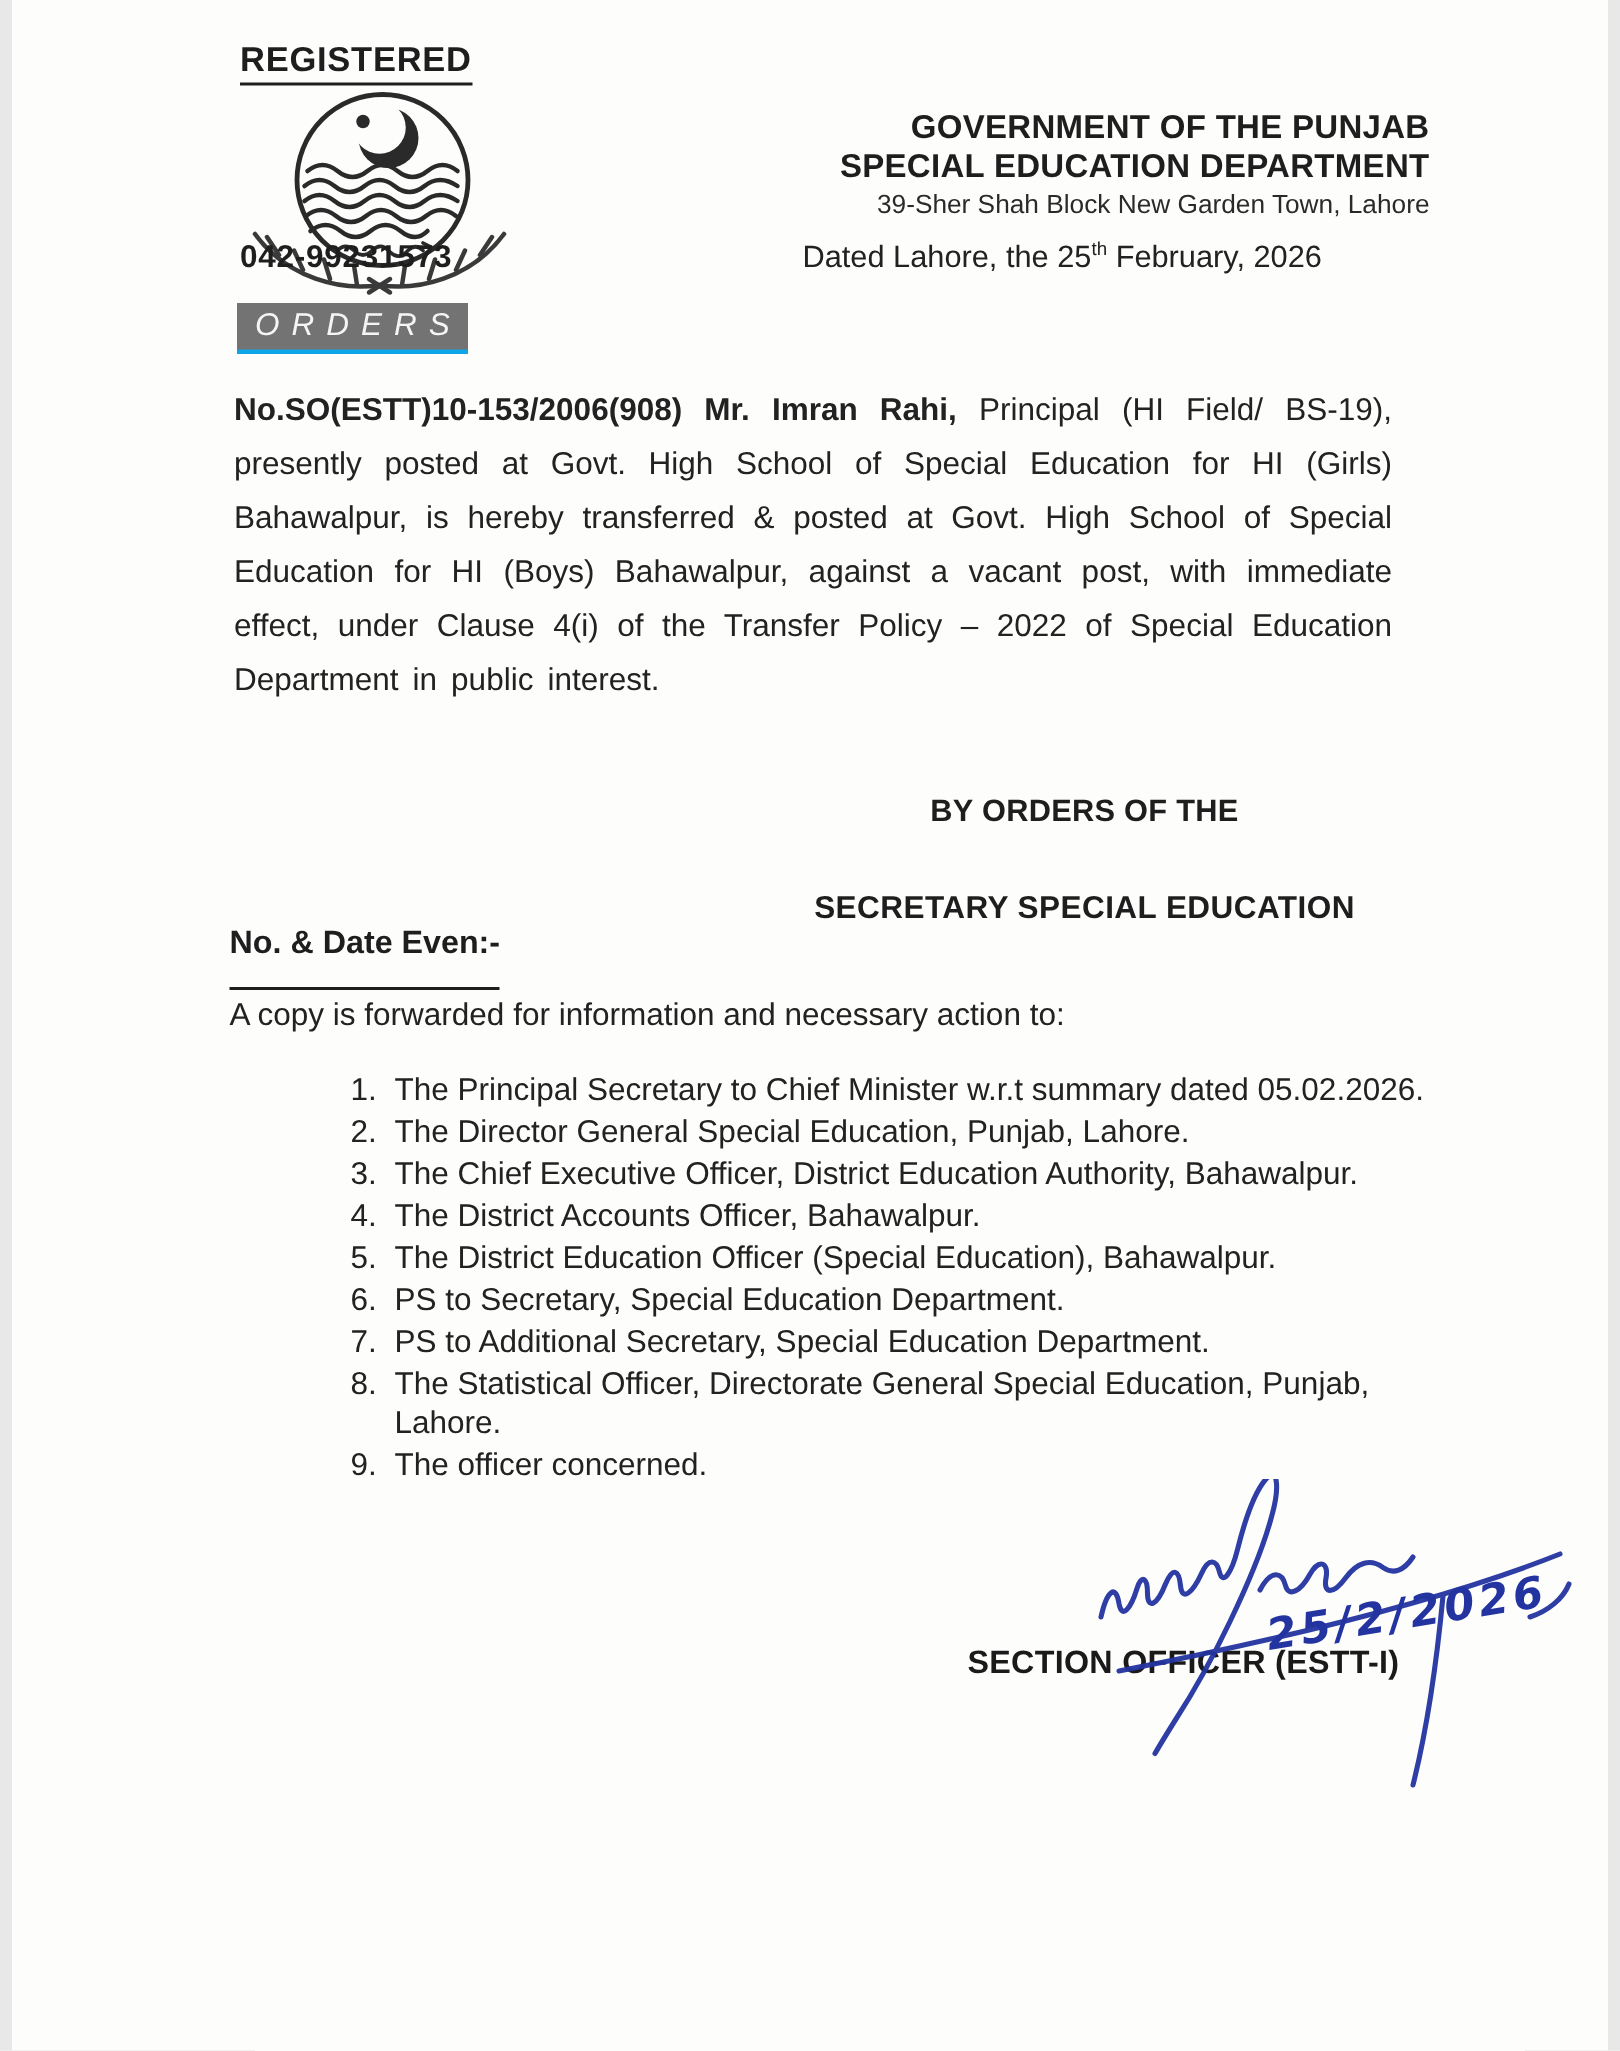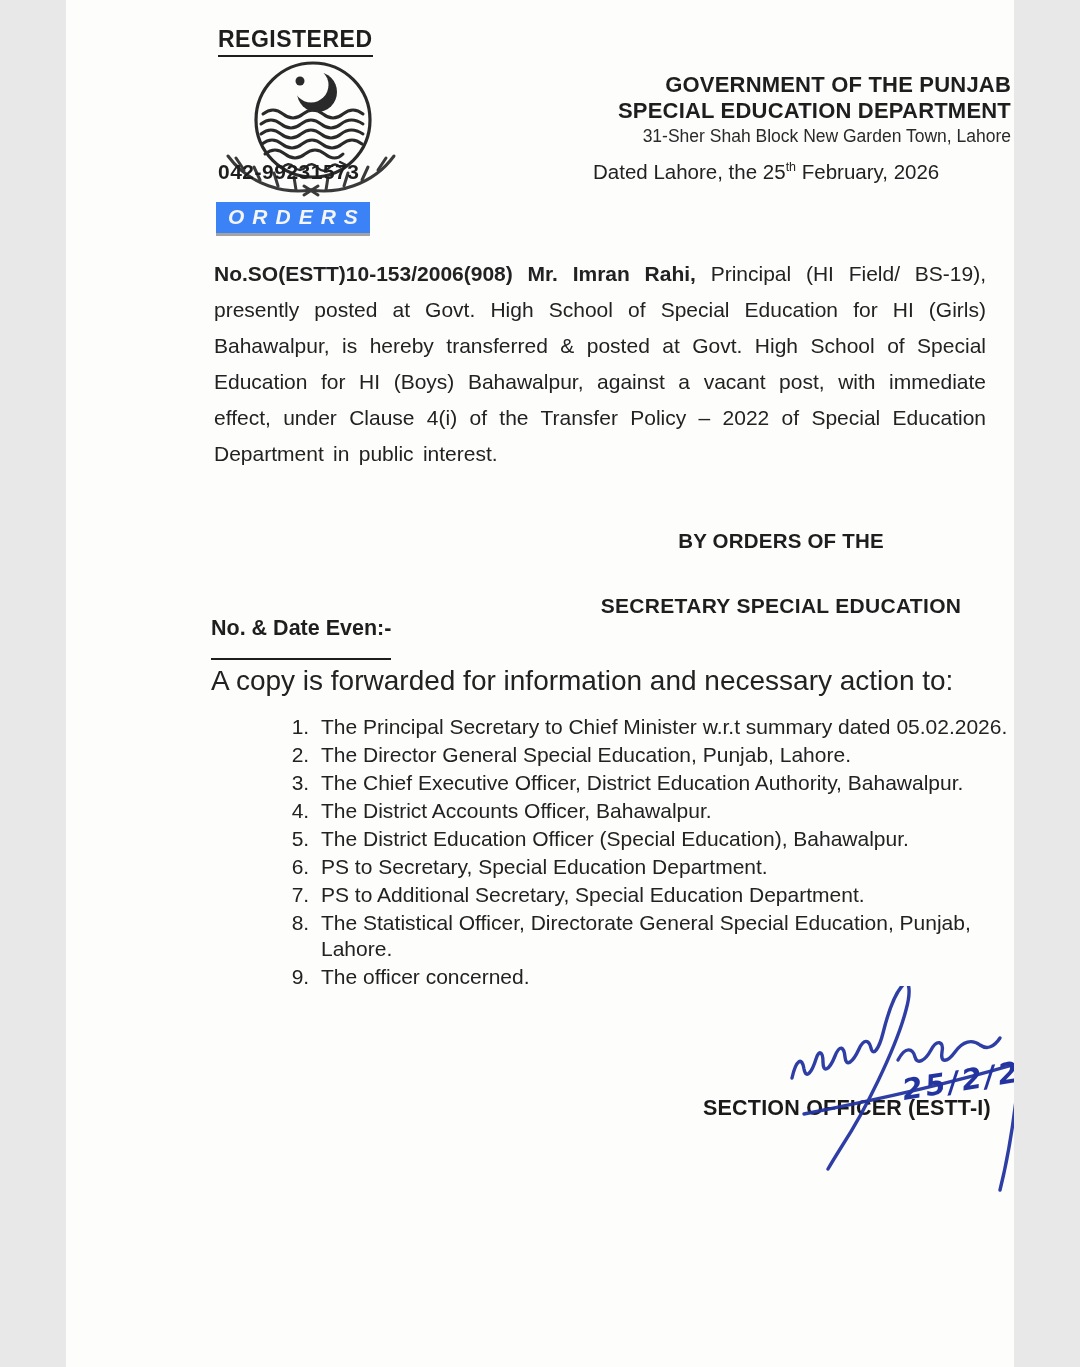--- a/index.html
+++ b/index.html
@@ -1,40 +1,40 @@
 <!DOCTYPE html>
 <html><head>
 <meta charset="utf-8">
 <style>
   html,body{margin:0;padding:0;background:#e8e8e8;}
   .page{
     position:relative;
-    width:948px;height:1367px;
+    width:1064px;height:1367px;
     margin:0 auto;
     background:#fdfdfc;
     font-family:"Liberation Sans", sans-serif;
     color:#1e1e1e;
     overflow:hidden;
   }
   .registered{
     position:absolute;left:152px;top:26px;
     font-size:23px;font-weight:bold;letter-spacing:.5px;
     border-bottom:2.5px solid #1e1e1e;padding-bottom:2px;
   }
   .crest{position:absolute;left:150px;top:54px;}
   .phone{
     position:absolute;left:152px;top:160px;
     font-size:21px;font-weight:bold;letter-spacing:.5px;
   }
   .orders-box{
     position:absolute;left:150px;top:202px;
-    background:#3b82f6;color:#f5f5f5;
-    font-size:21px;font-weight:bold;font-style:italic;
+    background:#737373;color:#f5f5f5;
+    font-size:21px;font-weight:normal;font-style:italic;
     letter-spacing:8px;padding:3px 4px 4px 12px;
-    border-bottom:3px solid #a3a3a3;
+    border-bottom:3px solid #0ea5e9;
   }
   .gov-header{
     position:absolute;left:505px;top:72px;width:440px;
     text-align:right;
   }
   .gov-header .l1,.gov-header .l2{
     font-size:22px;font-weight:bold;line-height:26px;letter-spacing:.2px;
   }
   .gov-header .addr{font-size:17.5px;margin-top:2px;color:#2a2a2a;}
   .date-line{
@@ -57,21 +57,21 @@
     position:absolute;left:455px;top:594px;width:520px;
     text-align:center;font-size:21px;font-weight:bold;letter-spacing:.3px;
   }
   .no-date{
     position:absolute;left:145px;top:616px;
     font-size:21.5px;font-weight:bold;
     border-bottom:2.5px solid #1e1e1e;padding-bottom:17px;
   }
   .copy-line{
     position:absolute;left:145px;top:665px;
-    font-size:28px;color:#222;
+    font-size:21px;color:#222;
   }
   ol.dist-list{
     position:absolute;left:205px;top:714px;width:700px;
     margin:0;padding:0 0 0 44px;
     font-size:21px;line-height:26px;color:#222;
   }
   ol.dist-list li{margin:0 0 2px 0;padding-left:6px;}
   .officer-title{
     position:absolute;left:637px;top:1096px;
     font-size:21.5px;font-weight:bold;letter-spacing:.2px;color:#1a1a1a;
@@ -123,21 +123,21 @@
     </g>
   </svg>
 
   <div class="phone">042-99231573</div>
 
   <div class="orders-box">ORDERS</div>
 
   <div class="gov-header">
     <div class="l1">GOVERNMENT OF THE PUNJAB</div>
     <div class="l2">SPECIAL EDUCATION DEPARTMENT</div>
-    <div class="addr">31-Sher Shah Block New Garden Town, Lahore</div>
+    <div class="addr">39-Sher Shah Block New Garden Town, Lahore</div>
   </div>
 
   <div class="date-line"><span>Dated Lahore, the 25</span><sup>th</sup><span> February, 2026</span></div>
 
   <div class="order-para"><span class="ref">No.SO(ESTT)10-153/2006(908) Mr. Imran Rahi,</span><span> Principal (HI Field/ BS-19), presently posted at Govt. High School of Special Education for HI (Girls) Bahawalpur, is hereby transferred &amp; posted at Govt. High School of Special Education for HI (Boys) Bahawalpur, against a vacant post, with immediate effect, under Clause 4(i) of the Transfer Policy – 2022 of Special Education Department in public interest.</span></div>
 
   <div class="by-order">
     <div>BY ORDERS OF THE</div>
   </div>
 

